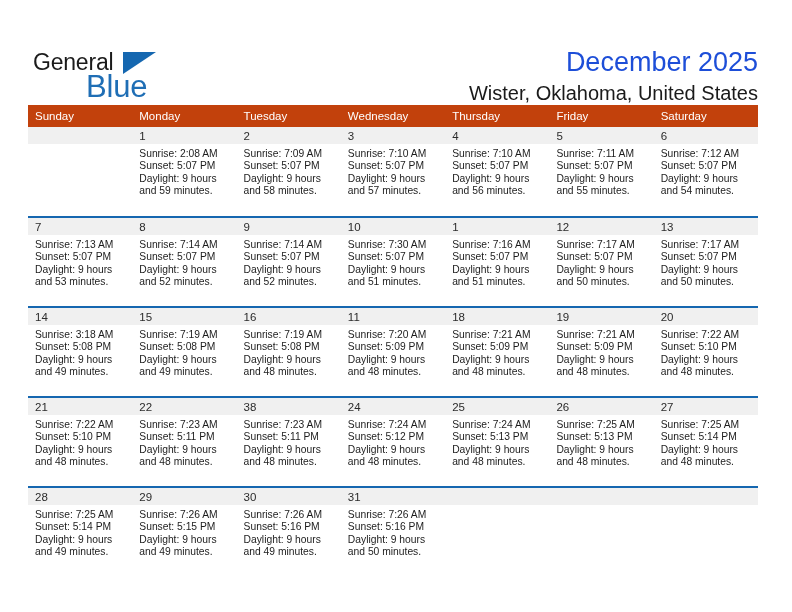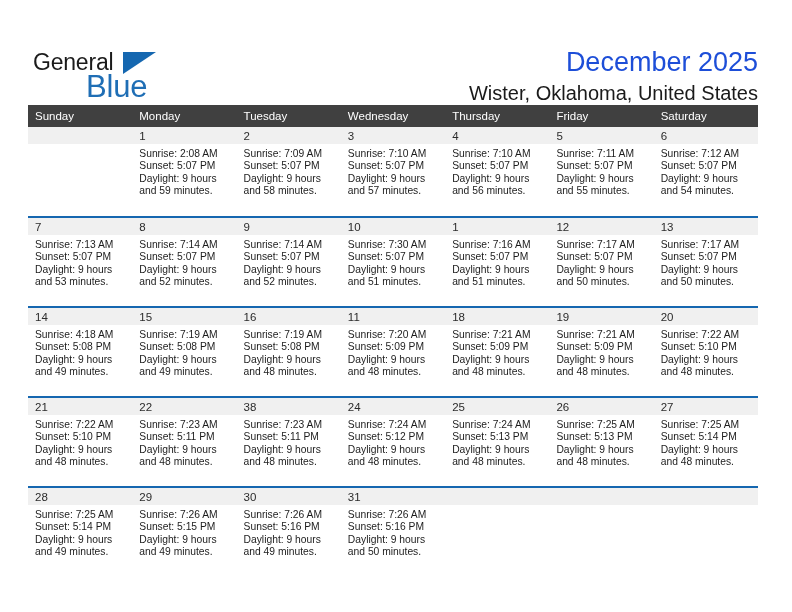--- a/index.html
+++ b/index.html
@@ -92,21 +92,21 @@
   .calendar {
     position: absolute;
     left: 28px;
     top: 105px;
     width: 730px;
     border-collapse: collapse;
     table-layout: fixed;
   }
 
   .calendar th {
-    background: #404040;
+    background: #c2410c;
     color: #ffffff;
     font-size: 11.5px;
     font-weight: normal;
     text-align: left;
     padding: 5px 0 5px 7px;
     height: 19px;
     box-sizing: border-box;
   }
 
   .calendar td {
@@ -333,21 +333,21 @@
                 <div>and 50 minutes.</div>
               </div>
             </div>
           </td>
         </tr>
         <tr>
           <td>
             <div class="cell-inner">
               <div class="daynum">14</div>
               <div class="details">
-                <div>Sunrise: 4:18 AM</div>
+                <div>Sunrise: 3:18 AM</div>
                 <div>Sunset: 5:08 PM</div>
                 <div>Daylight: 9 hours</div>
                 <div>and 49 minutes.</div>
               </div>
             </div>
           </td>
           <td>
             <div class="cell-inner">
               <div class="daynum">15</div>
               <div class="details">

